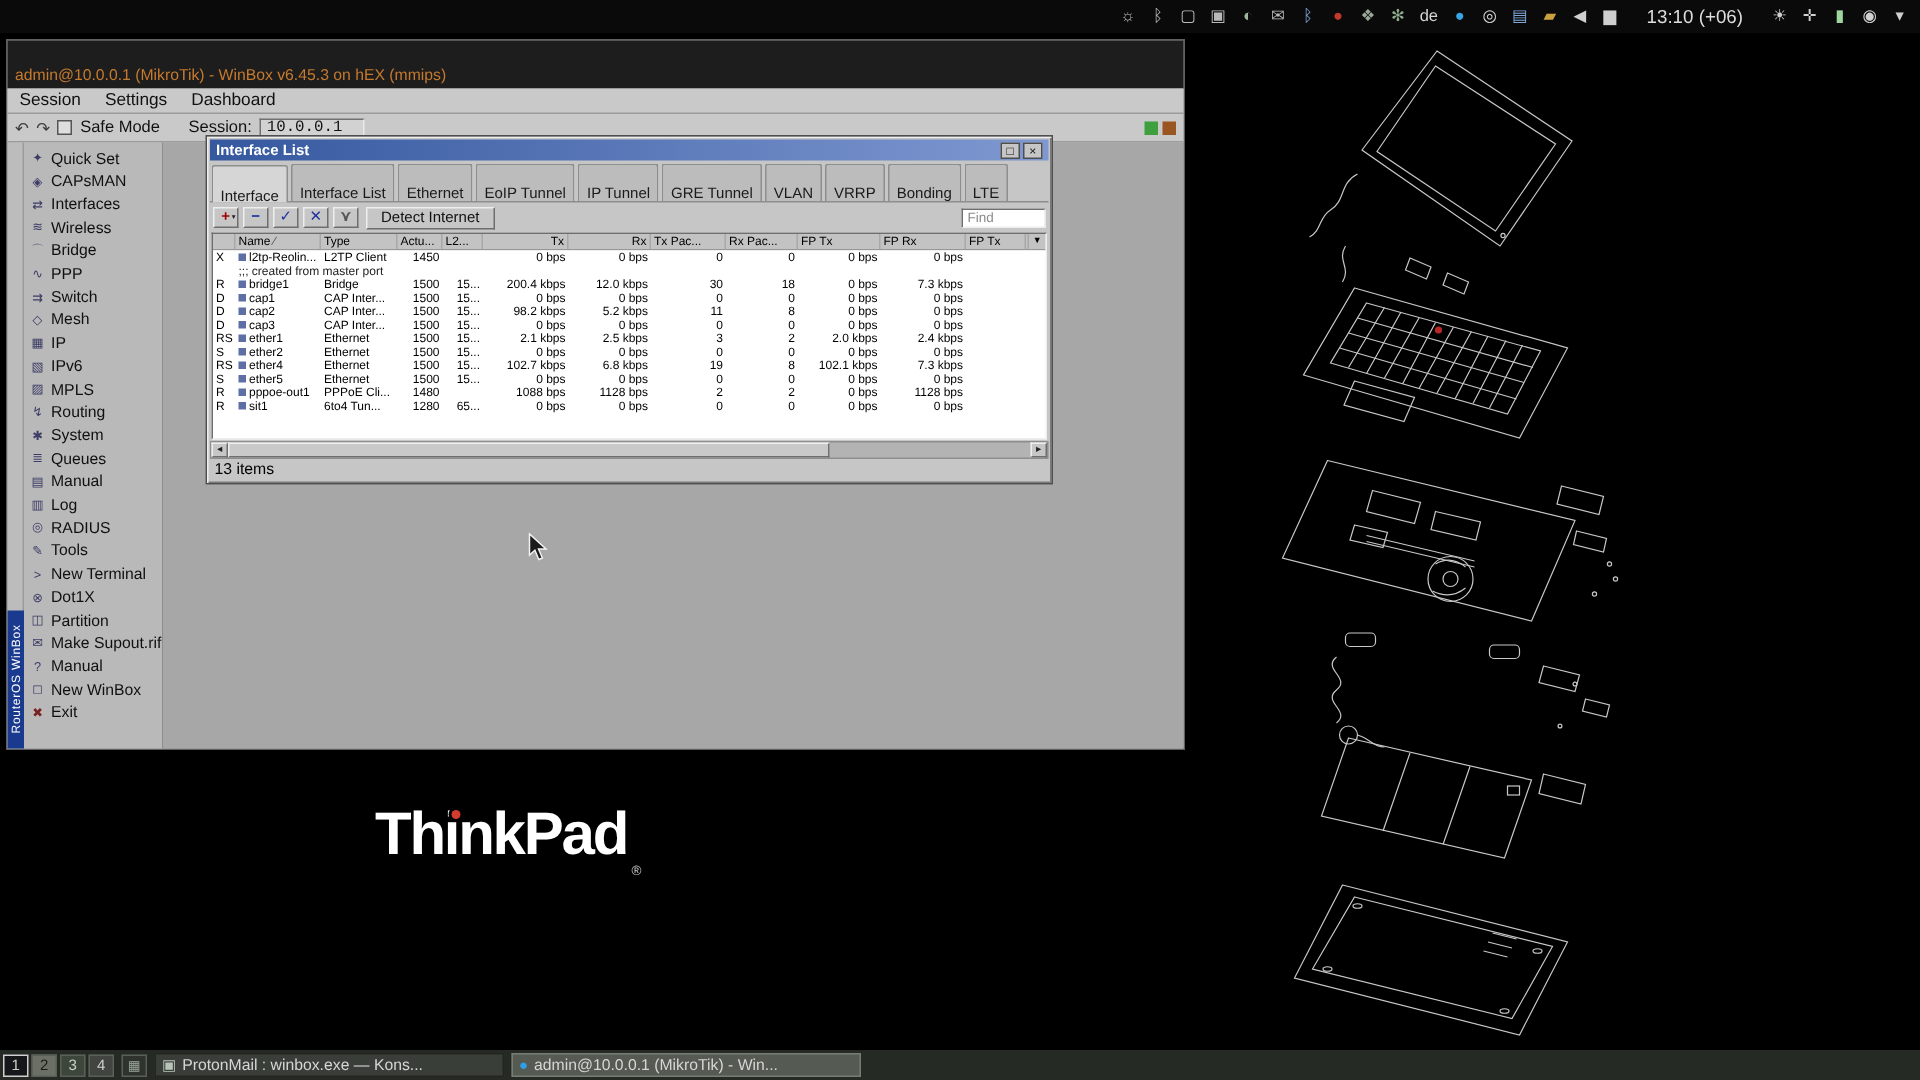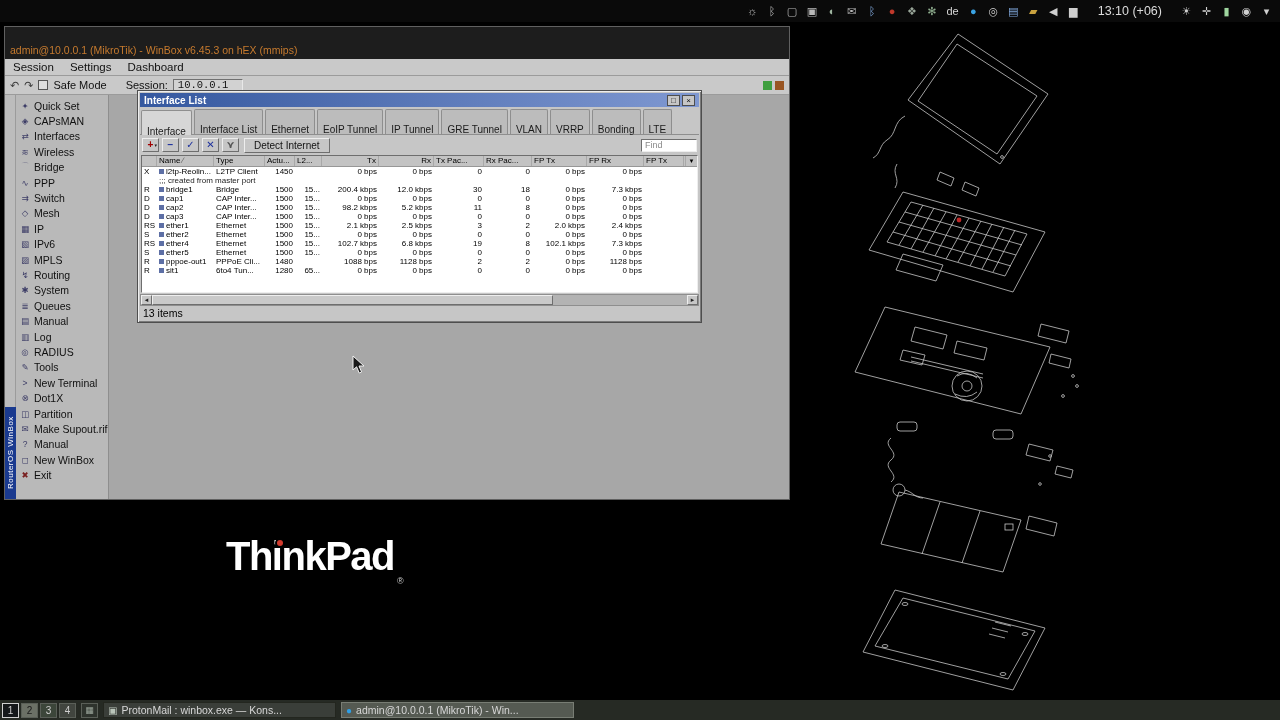--- a/index.html
+++ b/index.html
@@ -84,21 +84,21 @@
   .ic { display: inline-block; width: 5px; height: 5px; background: #5d6fa5; margin-right: 2px; }
   .cmt { position: absolute; left: 17px; top: 0; color: #222; white-space: nowrap; }
   .il-hscroll { flex: 0 0 11px; margin-top: 1px; display: flex; background: #b3b3b3; border: 1px solid #8e8e8e; }
   .sarrow { flex: 0 0 11px; background: #c6c6c6; border: 1px solid; border-color: #eee #6e6e6e #6e6e6e #eee;
             font-size: 7px; line-height: 8px; text-align: center; color: #222; }
   .thumb { flex: 0 0 72%; background: #c9c9c9; border: 1px solid; border-color: #eee #6e6e6e #6e6e6e #eee; }
   .strack { flex: 1; }
   .il-status { flex: 0 0 14px; font-size: 10.5px; color: #000; padding: 1px 3px 0; }
 
   
-  .tp-logo { position: absolute; left: 226px; top: 536px; color: #fff; font-size: 40px; font-weight: bold;
+  .tp-logo { position: absolute; left: 250px; top: 536px; color: #fff; font-size: 40px; font-weight: bold;
              letter-spacing: -1.5px; line-height: 1; }
   .tp-logo .reg { font-size: 9px; font-weight: normal; color: #c9c9c9; position: relative; top: 14px; left: 3px; letter-spacing: 0; }
   .idot { position: absolute; left: 51px; top: 4px; width: 6px; height: 6px; border-radius: 50%;
           background: #d23b2e; box-shadow: 0 0 0 2px #000; }
   .tp-art { position: absolute; left: 845px; top: 24px; }
   .cursor { position: absolute; left: 352px; top: 355px; }
 
   
   .taskbar { position: absolute; left: 0; bottom: 0; width: 100%; height: 20px; background: #262a24;
              display: flex; align-items: center; padding: 0 2px; gap: 2px; }

